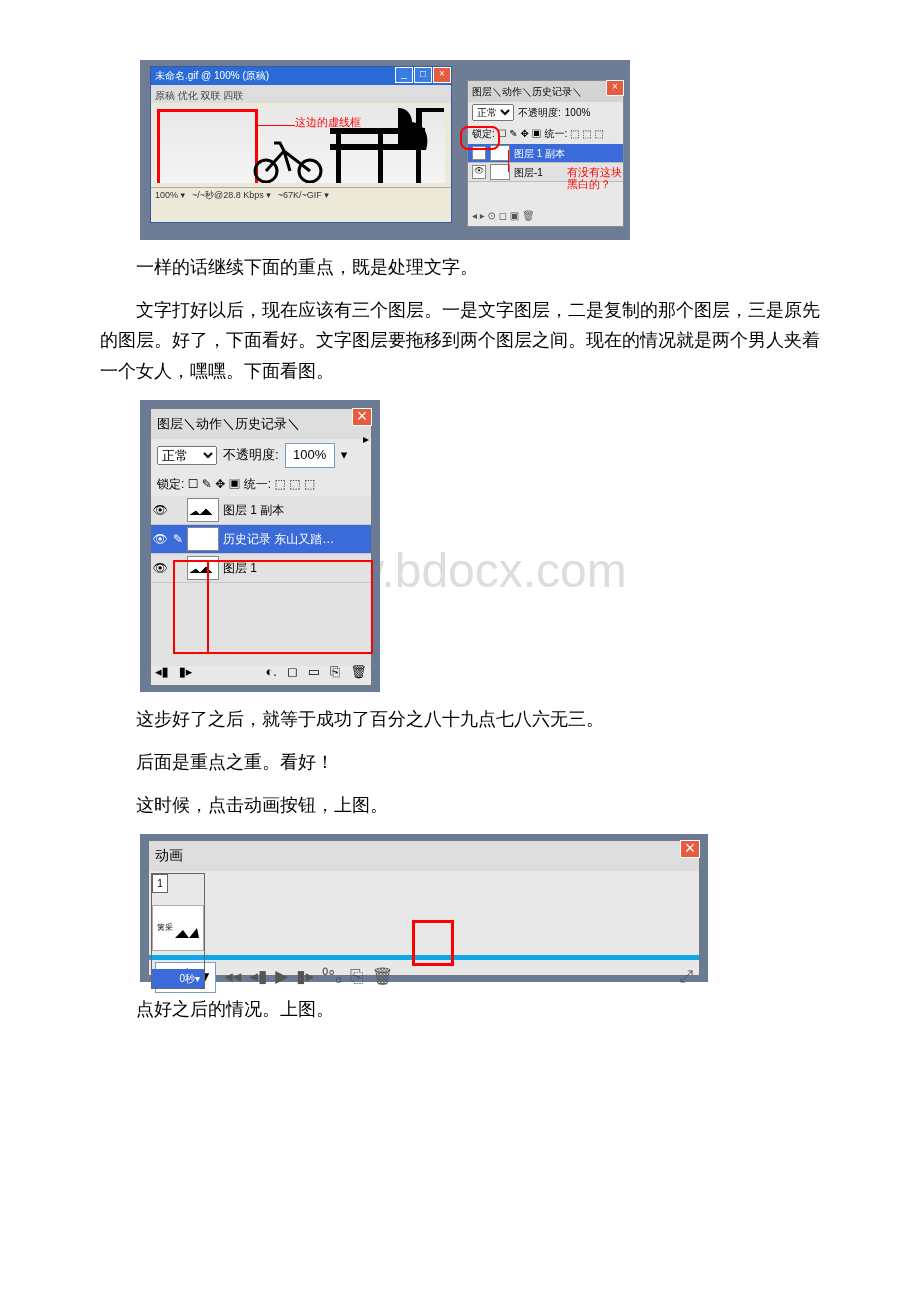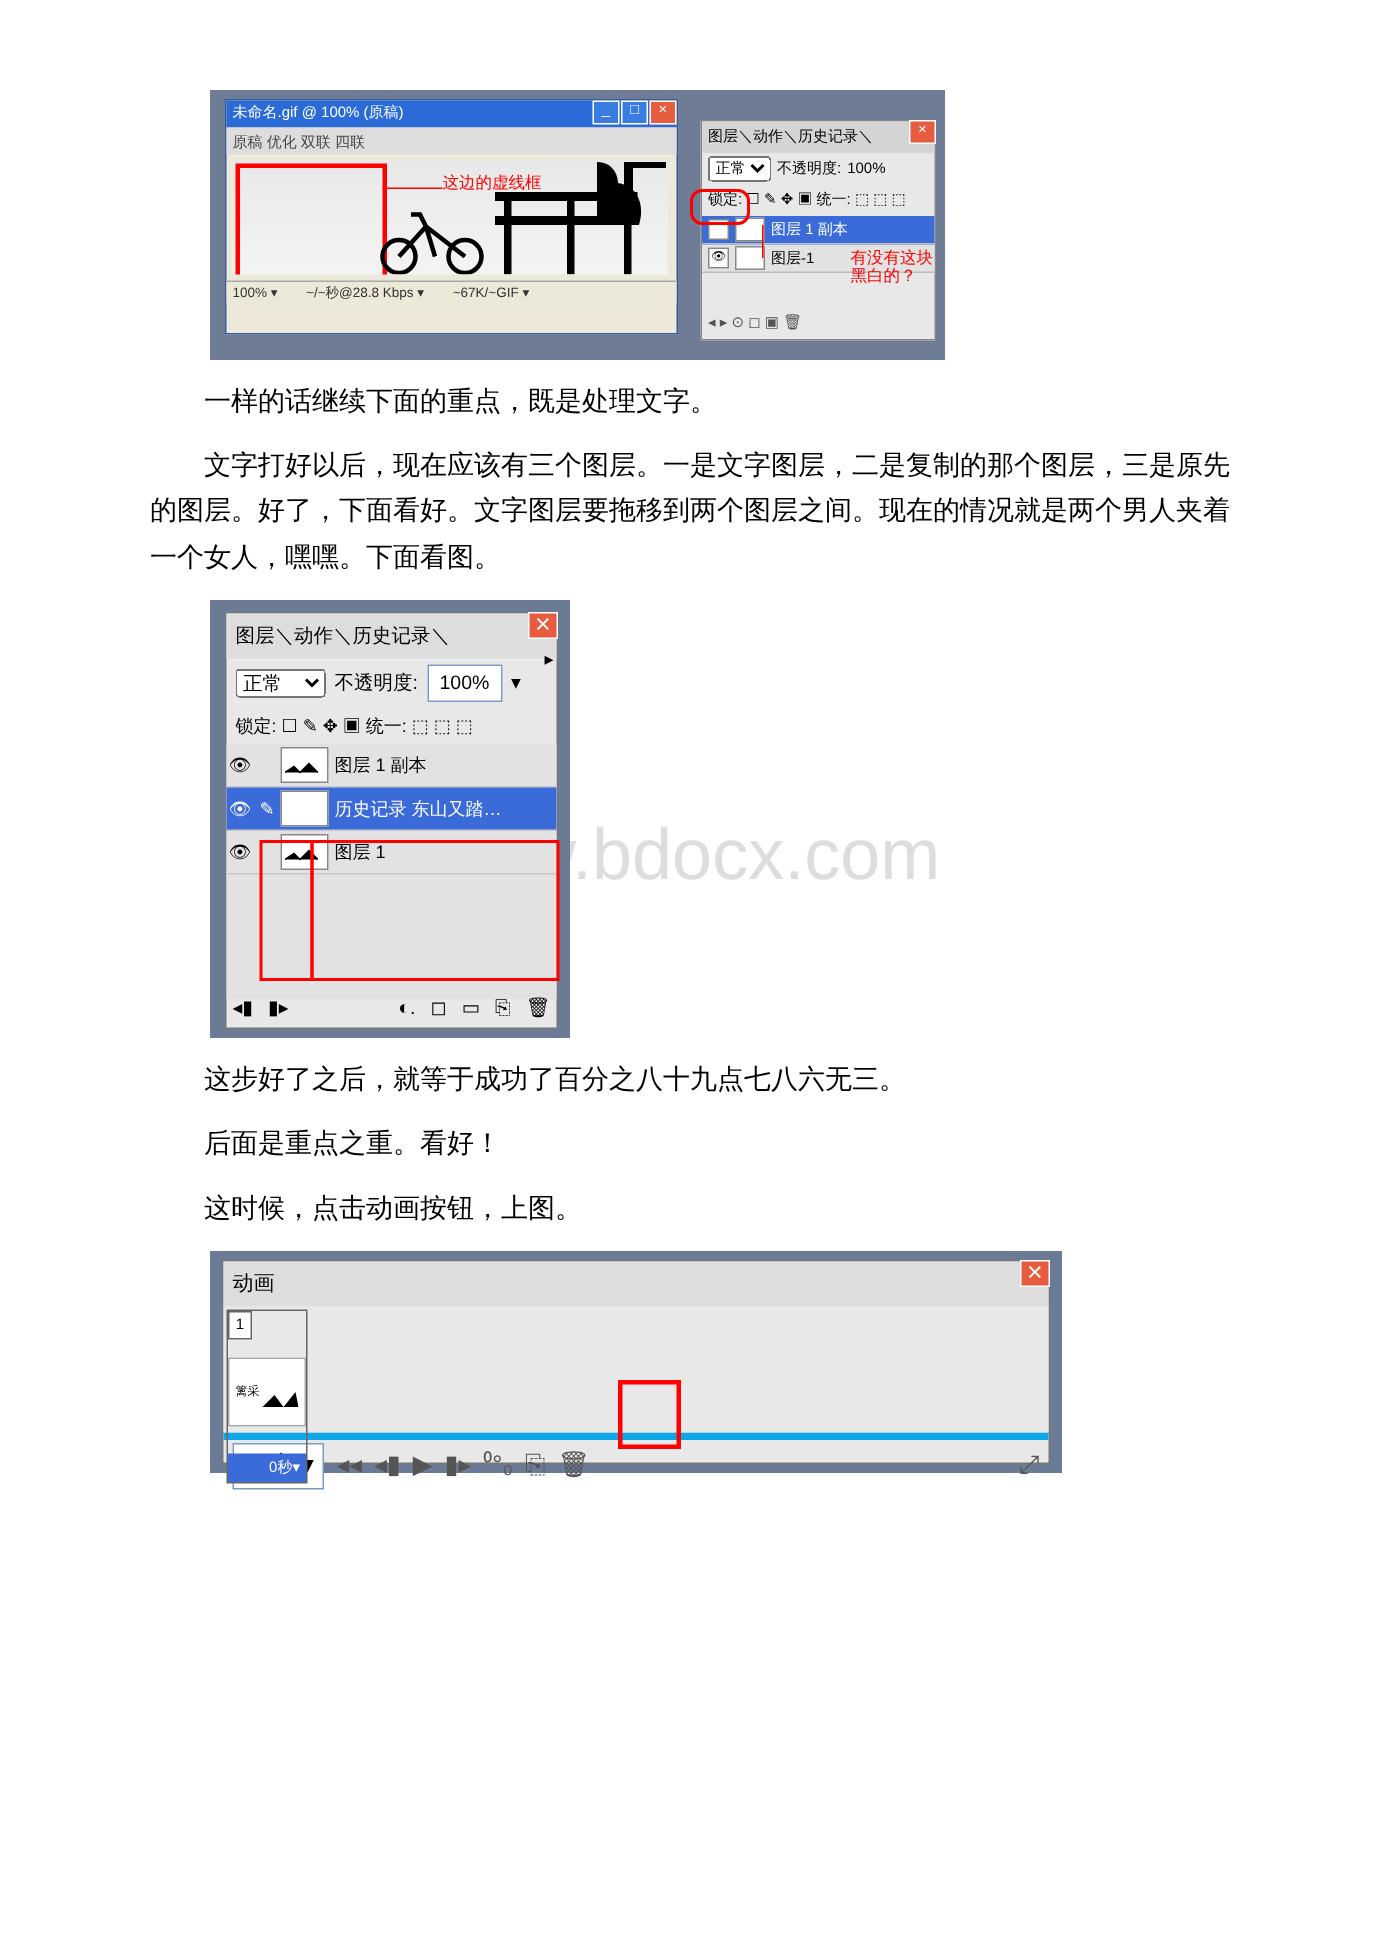--- a/index.html
+++ b/index.html
@@ -112,21 +112,21 @@
   }
   .bike svg, .bench svg { width:100%; height:100%; }
   .bench { position:absolute; left:85px; bottom:0; width:115px; height:75px;}
   .statusbar {
     height: 14px;
     background: #ece9d8;
     border-top: 1px solid #aaa;
     font-size: 9px;
     padding: 0 4px;
     display: flex;
-    gap: 19px;
+    gap: 7px;
     color: #333;
   }
   .fig1 .layerspanel {
     position: absolute;
     right: 6px; top: 20px;
     width: 155px; height: 145px;
     background: #e8e8e8;
     border: 1px solid #888;
     font-size: 10px;
   }
@@ -452,14 +452,15 @@
         <span class="pbtn">⁰°₀</span>
         <span class="pbtn">⎘</span>
         <span class="pbtn">🗑</span>
         <span style="flex:1"></span>
         <span class="pbtn">⤢</span>
       </div>
     </div>
     <div class="redF"></div>
   </div>
 
+  <p class="para-noindent">点好之后的情况。上图。</p>
 
 </div>
 
 </body></html>

